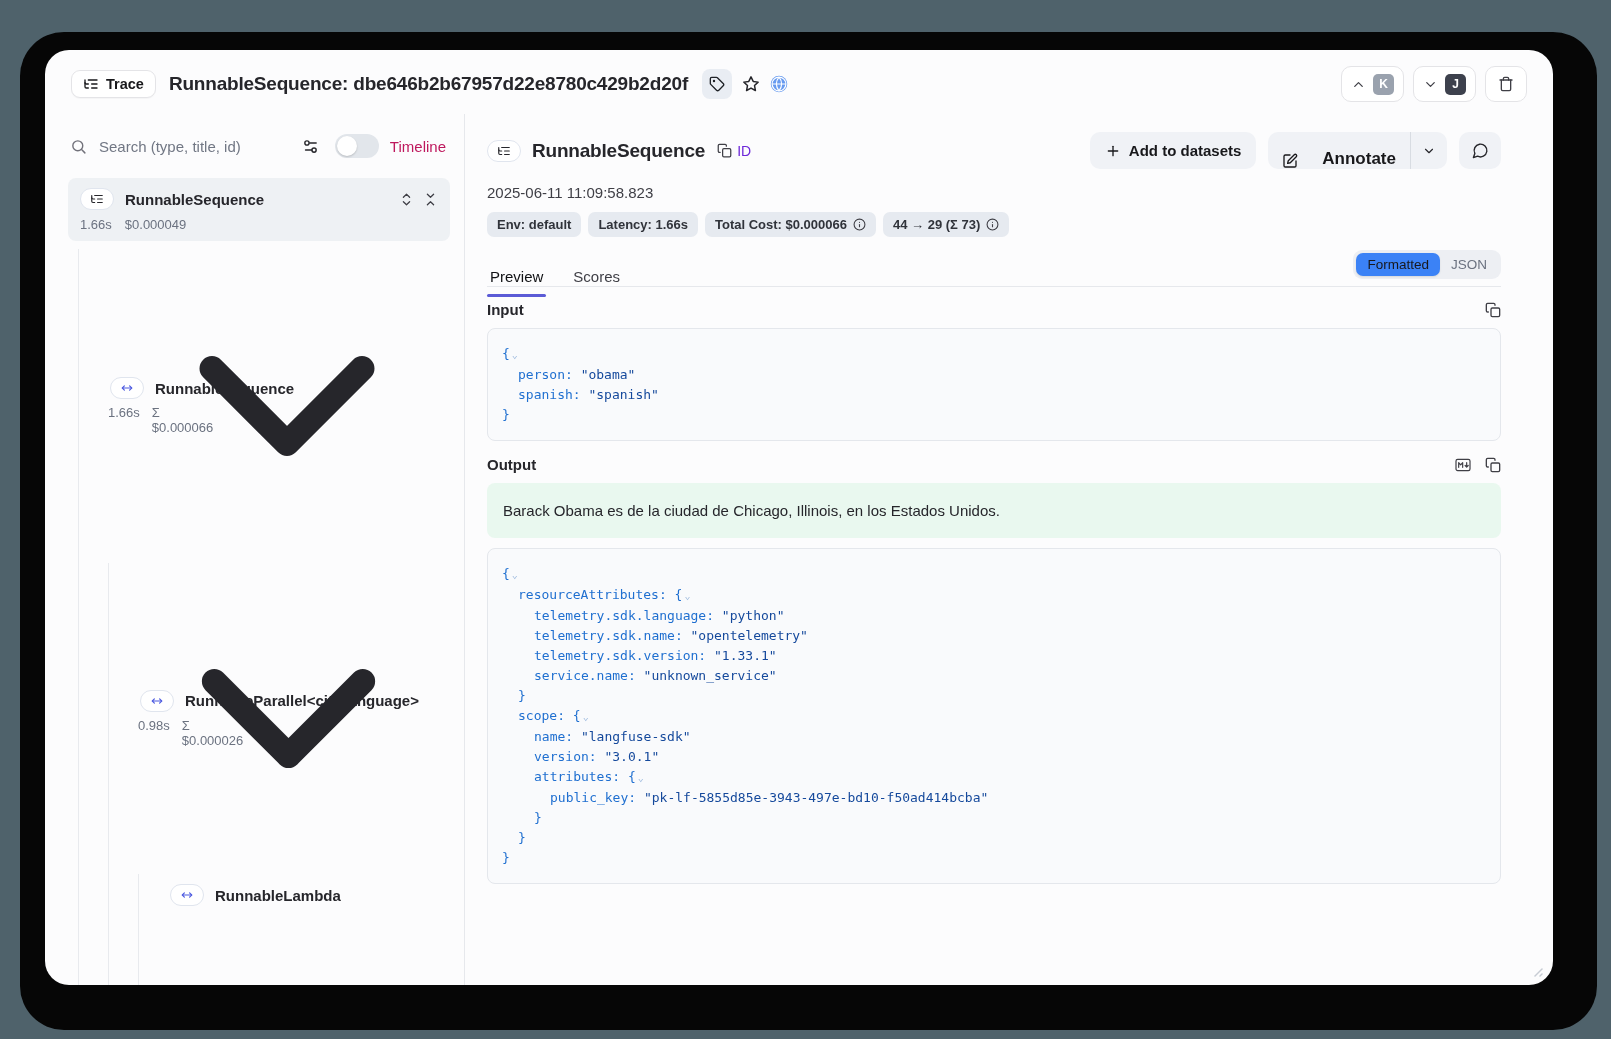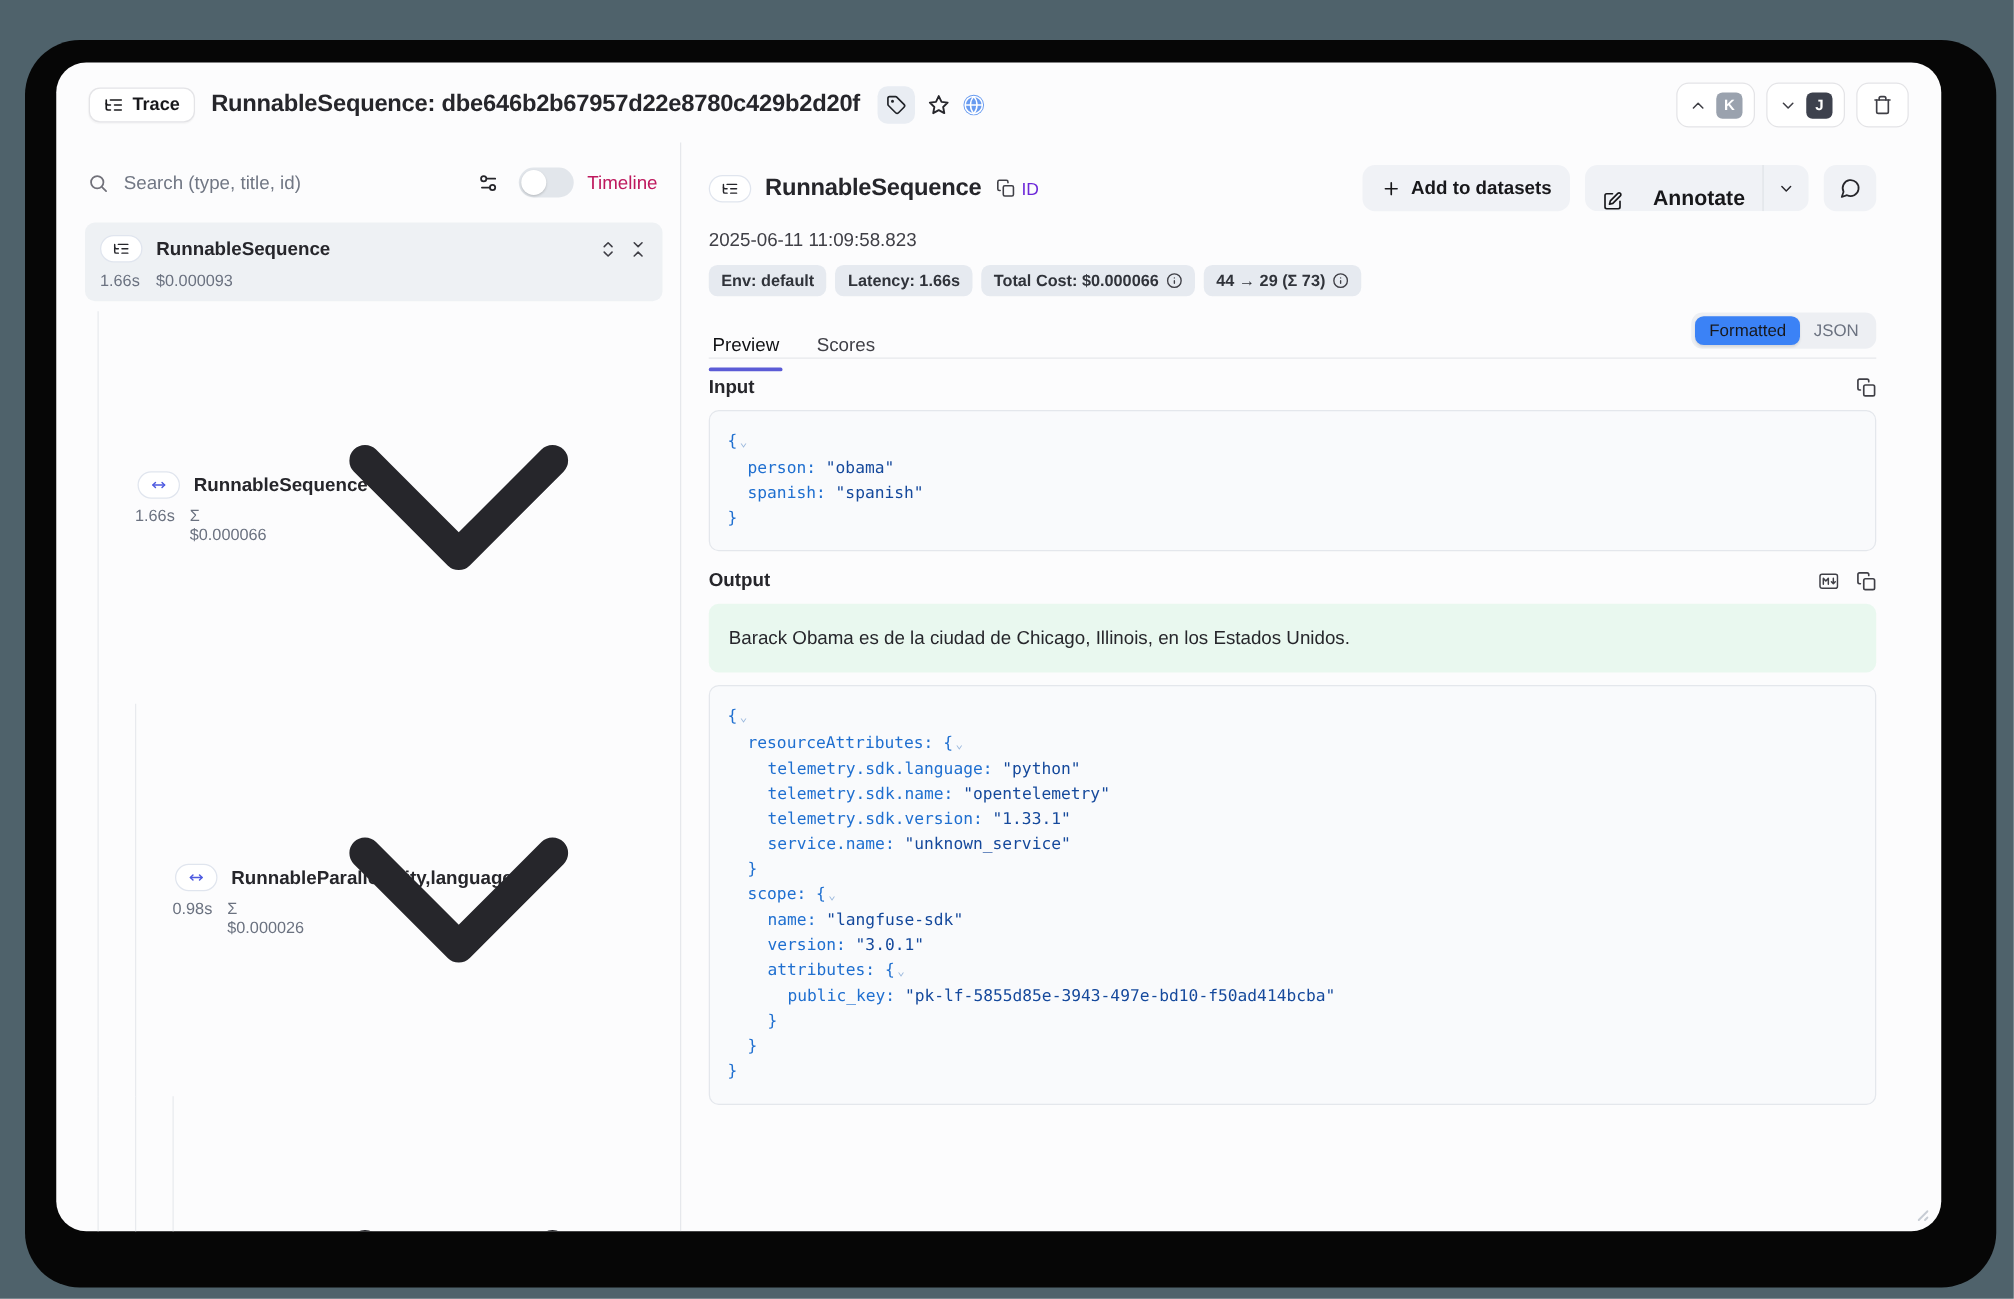--- a/index.html
+++ b/index.html
@@ -27,21 +27,21 @@
   .nav-btn { display:flex; align-items:center; gap:7px; height:36px; padding:0 9px; border:1px solid #e4e4e7; border-radius:10px; background:#fff; }
   .nav-btn .ic { width:15px; height:15px; color:#3f3f46; }
   .key-badge { width:21px; height:21px; border-radius:5px; color:#fff; font-size:12px; font-weight:700; display:flex; align-items:center; justify-content:center; }
   .key-k { background:#9aa2ae; }
   .key-j { background:#3d414d; }
   .trash-btn { width:42px; height:36px; border:1px solid #e4e4e7; border-radius:10px; background:#fff; display:flex; align-items:center; justify-content:center; }
   .trash-btn .ic { width:16px; height:16px; color:#3f3f46; }
 
   
   .main { position:absolute; top:64px; bottom:0; left:0; right:0; display:flex; }
-  .sidebar { width:500px; border-right:1px solid #e6e8ec; padding:14px 14px 0 23px; flex-shrink:0; }
+  .sidebar { width:420px; border-right:1px solid #e6e8ec; padding:14px 14px 0 23px; flex-shrink:0; }
   .content { flex:1; padding:18px 52px 0 22px; overflow:hidden; }
 
   
   .search-row { display:flex; align-items:center; height:36px; }
   .search-row .ic-search { width:17px; height:17px; color:#71717a; margin-left:2px; }
   .search-input { border:none; outline:none; background:transparent; font-size:15px; color:#26262b; margin-left:12px; flex:1; font-family:inherit; }
   .search-input::placeholder { color:#717784; }
   .ic-sliders { width:17px; height:17px; color:#26262b; margin-right:16px; }
   .toggle { width:44px; height:24px; border-radius:999px; background:#e2e6eb; position:relative; flex-shrink:0; }
   .toggle .knob { position:absolute; left:2px; top:2px; width:20px; height:20px; border-radius:50%; background:#fff; box-shadow:0 1px 2px rgba(0,0,0,.18); }
@@ -245,21 +245,21 @@
             <span class="ic">
                 <svg viewBox="0 0 24 24" fill="none" stroke="currentColor" stroke-width="2" stroke-linecap="round" stroke-linejoin="round" style="width:100%;height:100%;display:block">
                   <path d="M7 3.5l5 5 5-5"></path>
                   <path d="M7 20.5l5-5 5 5"></path>
                 </svg>
               </span>
           </span>
         </div>
         <div class="root-line2">
           <span>1.66s</span>
-          <span>$0.000093</span>
+          <span>$0.000049</span>
         </div>
       </div>
 
       <div class="tree" id="tree">
           <div class="tree-row two" style="padding-left: 42px;">
             <span class="guide" style="left: 10px;"></span>
             <div class="row-body">
               <div class="row-line1">
                 <span class="type-pill pill-span">
                   <span class="ic">
@@ -299,20 +299,39 @@
               </div>
               <div class="row-metrics">
                 <span>0.98s</span>
                 <span>Σ $0.000026</span>
               </div>
             </div>
             <span class="row-chev"><span class="ic"><svg viewBox="0 0 24 24" fill="none" stroke="currentColor" stroke-width="2" stroke-linecap="round" stroke-linejoin="round" style="width:100%;height:100%;display:block">
                   <path d="M6 9l6 6 6-6"></path>
                 </svg></span></span>
           </div>
+          <div class="tree-row one" style="padding-left: 102px;">
+            <span class="guide" style="left: 10px;"></span>
+            <span class="guide" style="left: 40px;"></span>
+            <span class="guide" style="left: 70px;"></span>
+            <div class="row-body">
+              <div class="row-line1">
+                <span class="type-pill pill-span">
+                  <span class="ic">
+                    <svg viewBox="0 0 24 24" fill="none" stroke="currentColor" stroke-width="2" stroke-linecap="round" stroke-linejoin="round" style="width:100%;height:100%;display:block">
+                      <path d="M7.5 8.5 4 12l3.5 3.5"></path>
+                      <path d="M16.5 8.5 20 12l-3.5 3.5"></path>
+                      <path d="M4 12h16"></path>
+                    </svg>
+                  </span>
+                </span>
+                <span class="row-name">RunnableLambda</span>
+              </div>
+            </div>
+          </div>
           <div class="tree-row two" style="padding-left: 102px;">
             <span class="guide" style="left: 10px;"></span>
             <span class="guide" style="left: 40px;"></span>
             <span class="guide" style="left: 70px;"></span>
             <span class="row-chev"><span class="ic"><svg viewBox="0 0 24 24" fill="none" stroke="currentColor" stroke-width="2" stroke-linecap="round" stroke-linejoin="round" style="width:100%;height:100%;display:block">
                   <path d="M6 9l6 6 6-6"></path>
                 </svg></span></span>
           </div>
         </div>
     </div>

